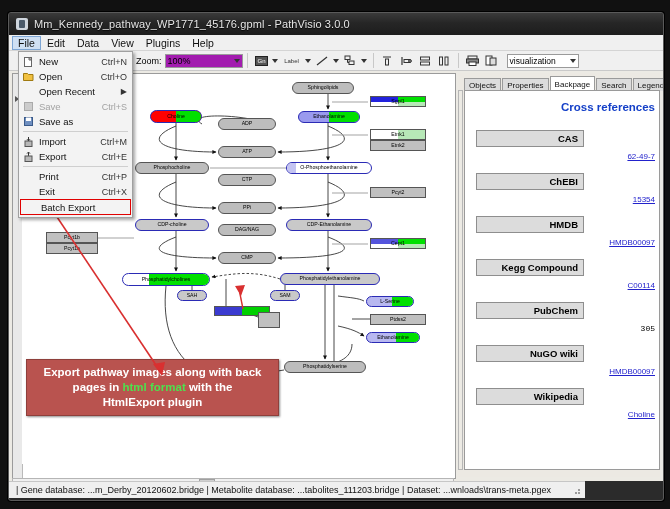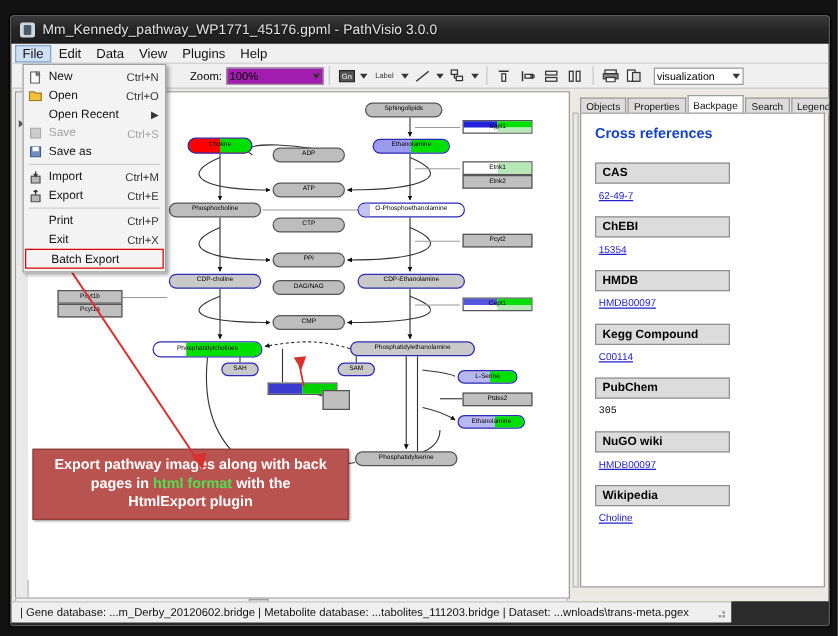--- a/index.html
+++ b/index.html
@@ -46,21 +46,21 @@
   }
   .menu-item{font-size:10.5px;padding:1px 6px;color:#111;white-space:nowrap;}
   .menu-item.active{background:#cfe0f4;border:1px solid #7ea6d4;padding:0px 5px;}
   
   .toolbar{
     position:absolute;left:0;top:38px;width:654px;height:20px;
     background:#f0f0f0;border-bottom:1px solid #c9c9c9;
     display:flex;align-items:center;box-sizing:border-box;
   }
   .tb-sep{width:1px;height:15px;background:#c8c8c8;margin:0 4px;flex:0 0 auto;}
-  .zoom-label{font-size:9px;margin-left:22px;margin-right:3px;}
+  .zoom-label{font-size:9px;margin-left:6px;margin-right:3px;}
   .zoom-combo{
     width:78px;height:14px;background:#a21caf;border:1px solid #9a9a9a;
     display:flex;align-items:center;justify-content:space-between;
     font-size:9px;padding:0 2px;box-sizing:border-box;
   }
   .combo-arrow{width:0;height:0;border-left:3px solid transparent;border-right:3px solid transparent;border-top:4px solid #333;}
   .tb-btn{
     width:17px;height:16px;margin:0 1px;display:flex;align-items:center;justify-content:center;
     font-size:9px;color:#333;flex:0 0 auto;
   }
@@ -129,21 +129,21 @@
   .tabstrip{position:absolute;left:6px;top:3px;width:196px;height:15px;display:flex;align-items:flex-end;}
   .tab{
     height:12px;background:#dcdcdc;border:1px solid #9a9a9a;border-bottom:none;
     font-size:8px;display:flex;align-items:center;padding:0 4px;margin-right:1px;color:#111;
   }
   .tab.sel{height:14px;background:#fff;font-weight:normal;}
   .panel-body{
     position:absolute;left:6px;top:17px;width:196px;height:380px;
     background:#fff;border:1px solid #9a9a9a;box-sizing:border-box;overflow:hidden;
   }
-  .panel-inner{padding:10px 4px 0 11px;}
+  .panel-inner{padding:10px 4px 0 11px;text-align:right;}
   .xref-title{color:#1540c8;font-size:11.5px;font-weight:bold;margin-bottom:17px;}
   .xref-head{
     background:#dcdcdc;border:1px solid #8e8e8e;
     font-size:9.5px;font-weight:bold;padding:2px 5px;width:108px;box-sizing:border-box;
     margin-bottom:5px;
   }
   .xref-val{font-size:8px;margin:0 0 12px 3px;}
   .xref-val a{color:#2222cc;text-decoration:underline;}
   .xref-val.plain{color:#000;font-family:Liberation Mono, monospace;}
   .expr-title{font-size:10px;font-weight:bold;margin-top:4px;}

